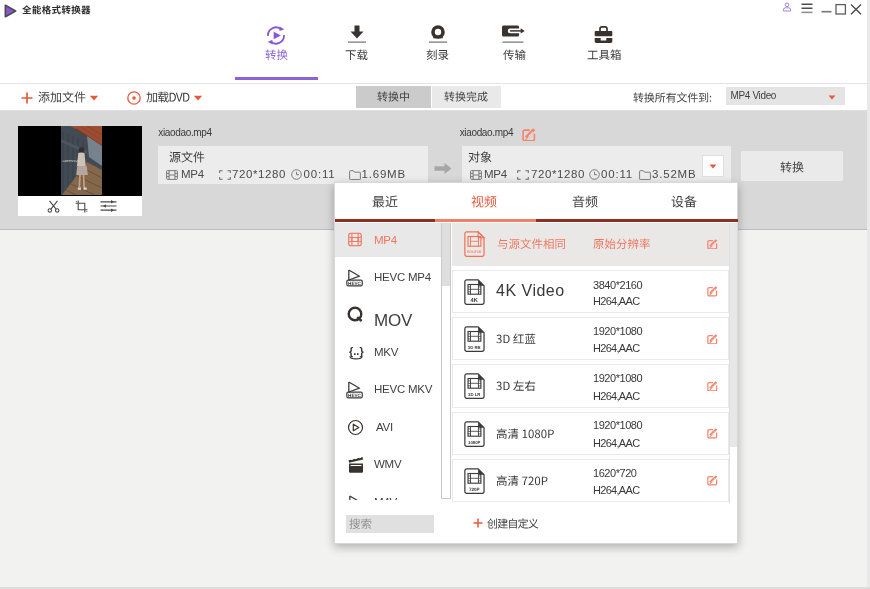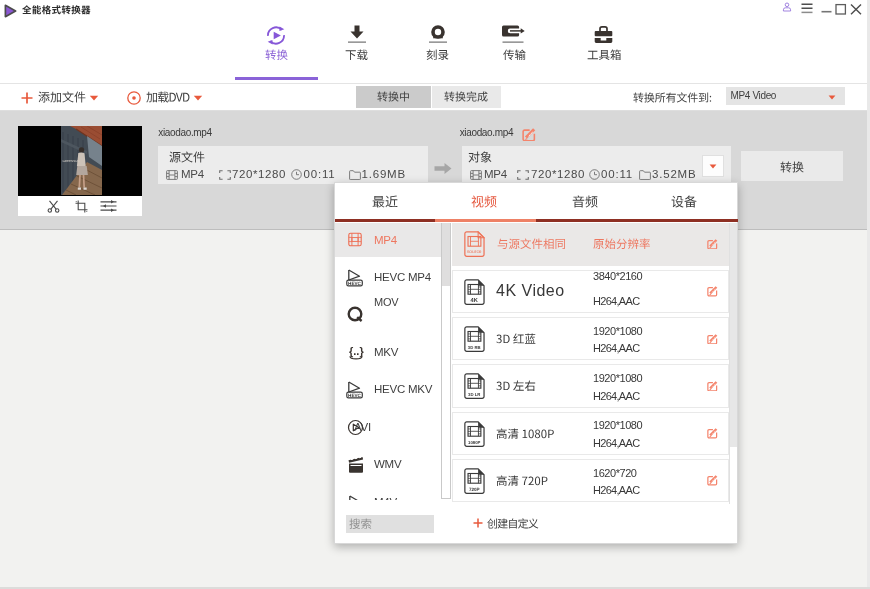--- a/index.html
+++ b/index.html
@@ -459,21 +459,21 @@
         <text x="8.5" y="15.8" font-size="4.6" font-weight="bold" text-anchor="middle" fill="#3a3a3a" stroke="none" font-family="Liberation Sans,sans-serif">HEVC</text>
       </svg>
     </div>
     <div style="position:absolute;left:374px;top:269.2px;font-size:11.5px;line-height:16.7px;color:#3f3f3f;letter-spacing:-0.25px;white-space:nowrap">HEVC MP4</div>
     <div style="position:absolute;left:347px;top:306.40000000000003px">
       <svg width="17" height="17" viewBox="0 0 17 17" fill="none">
         <circle cx="8" cy="8" r="6.3" stroke="#39332f" stroke-width="2.4"></circle>
         <path d="M10.2 11.2 L14.6 15" stroke="#39332f" stroke-width="2.4"></path>
       </svg>
     </div>
-    <div style="position:absolute;left:374px;top:294px;font-size:11px;line-height:16.7px;color:#3f3f3f;letter-spacing:-0.25px;white-space:nowrap">MOV</div>
+    <div style="position:absolute;left:374px;top:313px;font-size:17px;line-height:16.7px;color:#3f3f3f;letter-spacing:-0.25px;white-space:nowrap">MOV</div>
     <div style="position:absolute;left:347px;top:344.3px">
       <svg width="18" height="16" viewBox="0 0 18 16" fill="none">
         <text x="2" y="11" font-size="11" font-weight="bold" fill="#39332f" font-family="Liberation Sans,sans-serif">{..}</text>
         <path d="M3 12.2 a6 2.6 0 0 0 12 0" stroke="#39332f" stroke-width="1.2"></path>
       </svg>
     </div>
     <div style="position:absolute;left:374px;top:344.0px;font-size:11.5px;line-height:16.7px;color:#3f3f3f;letter-spacing:-0.25px;white-space:nowrap">MKV</div>
     <div style="position:absolute;left:346px;top:380.7px">
       <svg width="20" height="18" viewBox="0 0 20 18" fill="none" stroke="#3a3a3a">
         <path d="M2.8 1 L13.5 7.2 L2.8 11" stroke-width="1.3" stroke-linejoin="round"></path>
@@ -482,21 +482,21 @@
         <text x="8.5" y="15.8" font-size="4.6" font-weight="bold" text-anchor="middle" fill="#3a3a3a" stroke="none" font-family="Liberation Sans,sans-serif">HEVC</text>
       </svg>
     </div>
     <div style="position:absolute;left:374px;top:381.4px;font-size:11.5px;line-height:16.7px;color:#3f3f3f;letter-spacing:-0.25px;white-space:nowrap">HEVC MKV</div>
     <div style="position:absolute;left:347px;top:418.6px">
       <svg width="17" height="17" viewBox="0 0 17 17" fill="none" stroke="#39332f">
         <circle cx="8.5" cy="8.5" r="7" stroke-width="1.2"></circle>
         <path d="M6.3 5.2 L11.8 8.5 L6.3 11.8 Z" stroke-width="1.2" stroke-linejoin="round"></path>
       </svg>
     </div>
-    <div style="position:absolute;left:354px;top:418.8px;font-size:11.5px;line-height:16.7px;color:#3f3f3f;letter-spacing:-0.25px;white-space:nowrap">AVI</div>
+    <div style="position:absolute;left:376px;top:418.8px;font-size:11.5px;line-height:16.7px;color:#3f3f3f;letter-spacing:-0.25px;white-space:nowrap">AVI</div>
     <div style="position:absolute;left:347px;top:456.5px">
       <svg width="18" height="16" viewBox="0 0 18 16">
         <g fill="#39332f">
           <path d="M1.5 3.2 L15.5 0 l0.6 2.6 L2.1 5.8 Z"></path>
           <path d="M2 6.5 H16 V14.8 a1 1 0 0 1 -1 1 H3 a1 1 0 0 1 -1-1 Z"></path>
         </g>
         <path d="M4 2.6 l2.2-0.5 M8 1.7 l2.2-0.5 M12 0.8 l2.2-0.5" stroke="#fff" stroke-width="1"></path>
         <path d="M3.5 8.5 h11" stroke="#fff" stroke-width="1"></path>
       </svg>
     </div>
@@ -561,21 +561,21 @@
         <path d="M2.6 0.8 H13.8 L19.6 6.6 V23 a1.8 1.8 0 0 1 -1.8 1.8 H2.6 A1.8 1.8 0 0 1 0.8 23 V2.6 A1.8 1.8 0 0 1 2.6 0.8 Z" stroke="#3a3a3a" stroke-width="1.2"></path>
         <path d="M13.8 0.8 L19.6 6.6 H13.8 Z" fill="#3a3a3a"></path>
         <rect x="3.9" y="5.4" width="12.6" height="9.5" stroke="#3a3a3a" stroke-width="1.1"></rect>
         <path d="M6.3 5.4 V14.9 M14.1 5.4 V14.9" stroke="#3a3a3a" stroke-width="0.9"></path>
         <path d="M3.9 7.8 H6.3 M3.9 10.2 H6.3 M3.9 12.6 H6.3 M14.1 7.8 H16.5 M14.1 10.2 H16.5 M14.1 12.6 H16.5" stroke="#3a3a3a" stroke-width="0.7"></path>
         <path d="M6.3 10.1 H14.1" stroke="#3a3a3a" stroke-width="0.8"></path>
         <text x="10" y="22.4" font-size="5.6" font-weight="bold" text-anchor="middle" fill="#3a3a3a" font-family="Liberation Sans,sans-serif" stroke="none">4K</text>
       </svg>
     </div>
     <div style="position:absolute;left:496px;top:282.4px;font-size:16px;line-height:18.1px;color:#383838;letter-spacing:0.5px;white-space:nowrap">4K Video</div>
-    <div style="position:absolute;left:593px;top:269px;font-size:11px;line-height:15.9px;color:#383838;letter-spacing:-0.45px;white-space:nowrap">3840*2160</div>
+    <div style="position:absolute;left:593px;top:278px;font-size:11px;line-height:15.9px;color:#383838;letter-spacing:-0.45px;white-space:nowrap">3840*2160</div>
     <div style="position:absolute;left:593px;top:294.0px;font-size:11px;line-height:15.9px;color:#383838;letter-spacing:-0.7px;white-space:nowrap">H264,AAC</div>
     <div style="position:absolute;left:707px;top:286.20000000000005px">
       <svg width="10.5" height="10.5" viewBox="0 0 12 12" fill="none" stroke="#f4846c">
         <path d="M11 5.2 V10 a1.3 1.3 0 0 1 -1.3 1.3 H2.3 A1.3 1.3 0 0 1 1 10 V3.2 A1.3 1.3 0 0 1 2.3 1.9 h4.5" stroke-width="1.4"></path>
         <path d="M3.6 8.5 L10.8 1.1" stroke-width="2.7"></path>
         <path d="M3.9 8.8 l-1.8 1.9 2.9-0.6 Z" fill="#f4846c" stroke="none"></path>
         <path d="M5.9 7.3 l1.7-1.7 M7.8 5.3 l1.7-1.7" stroke="#fff" stroke-width="0.8"></path>
       </svg>
     </div>
     <div style="position:absolute;left:451.8px;top:317.1px;width:277px;height:43.2px;background:#fff;border:1px solid #e9e9e9;box-sizing:border-box"></div>

